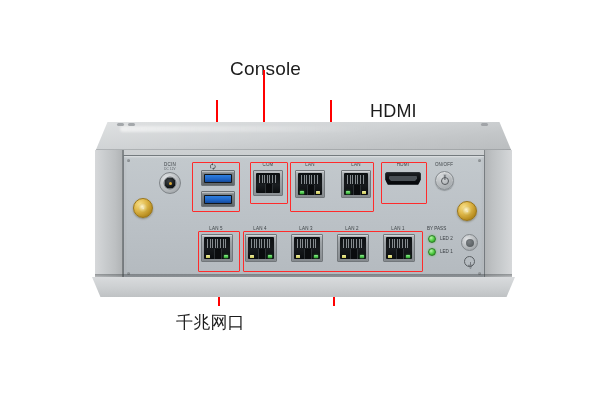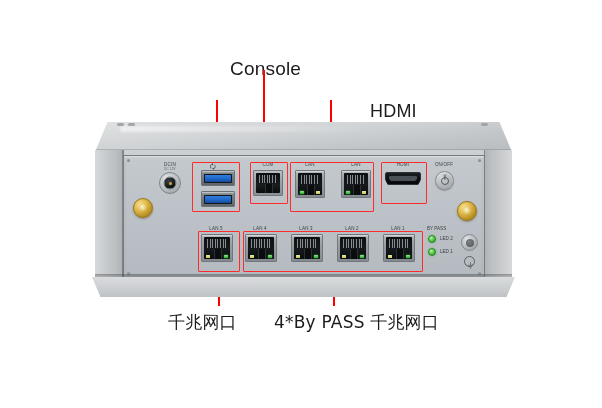--- a/index.html
+++ b/index.html
@@ -238,23 +238,22 @@
 <body>
 
 <div id="stage">
 
   <div class="anno" style="left:230px;top:46px;font-size:19px;margin-top:12px;">Console</div>
 
 
 
   <div class="anno" style="left:370px;top:101px;font-size:18px;">HDMI</div>
 
-  <div class="anno cn" style="left:168px;top:311px;font-size:17px;">千兆网口</div>
-
-  <div class="anno cn" style="left:274px;top:311px;font-size:17px;">4*By PASS 千兆网口</div>
+  <div class="anno cn" style="left:176px;top:311px;font-size:17px;">千兆网口</div>
+
 
   <div class="lead" style="left:216px;top:100px;height:62px;"></div>
   <div class="lead" style="left:263px;top:70px;height:92px;"></div>
   <div class="lead" style="left:330px;top:100px;height:62px;"></div>
   <div class="lead" style="left:396px;top:124px;height:38px;"></div>
   <div class="lead" style="left:218px;top:272px;height:34px;"></div>
   <div class="lead" style="left:333px;top:272px;height:34px;"></div>
 
   <div id="device">
 

